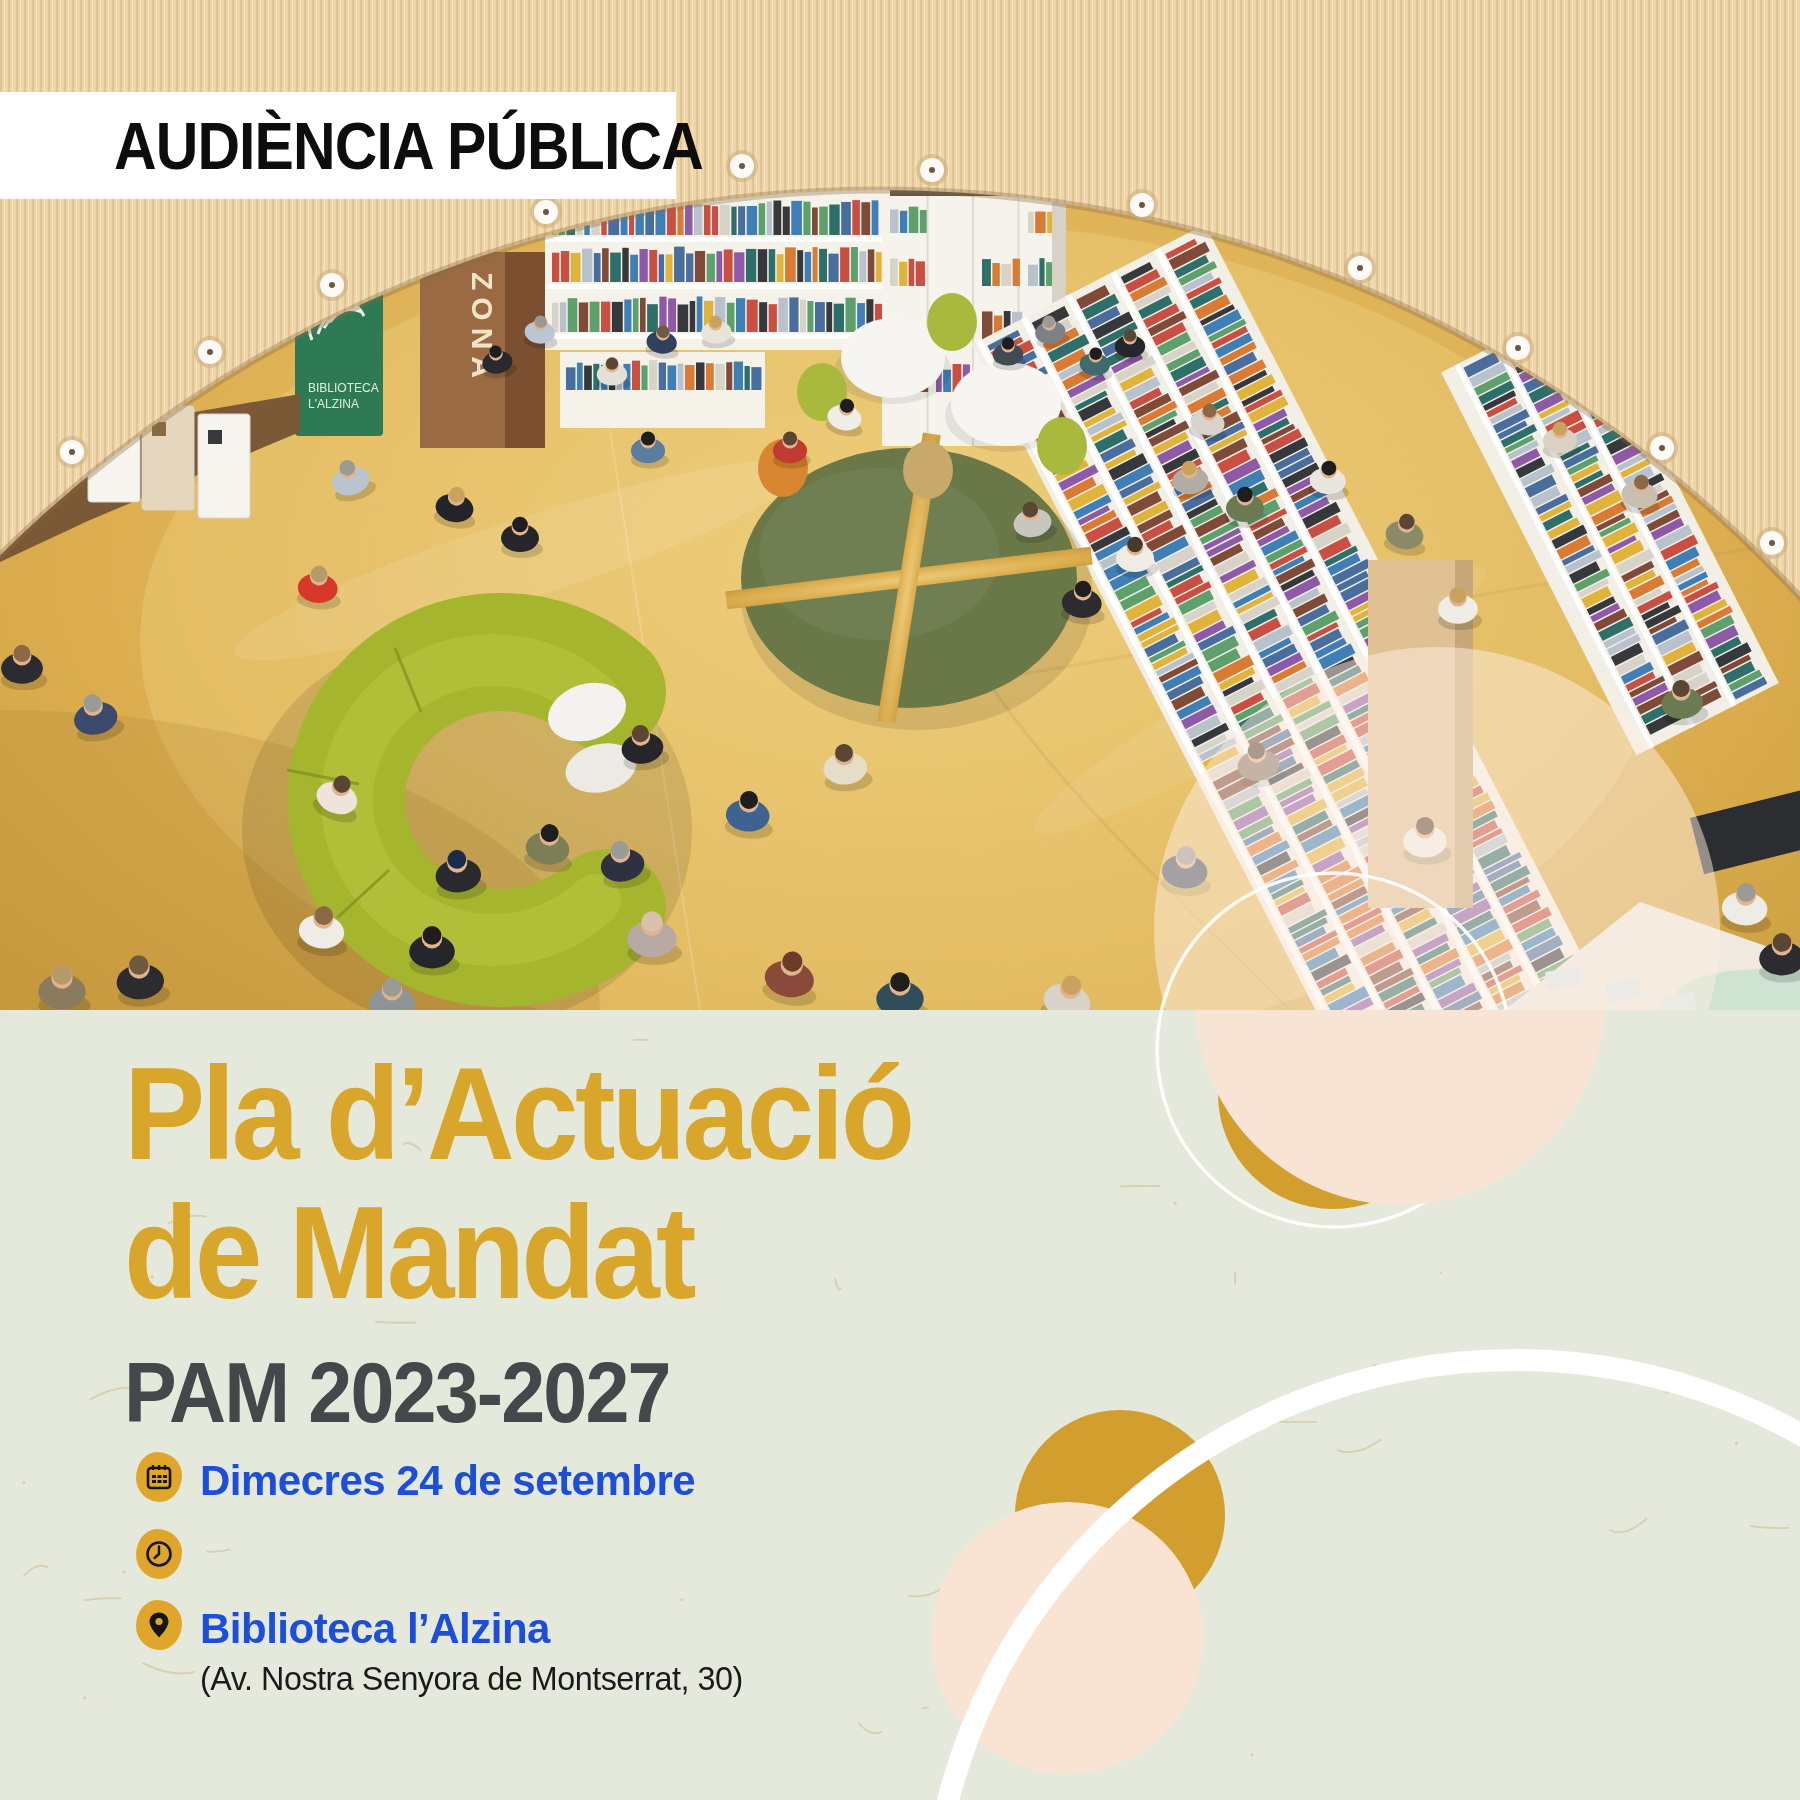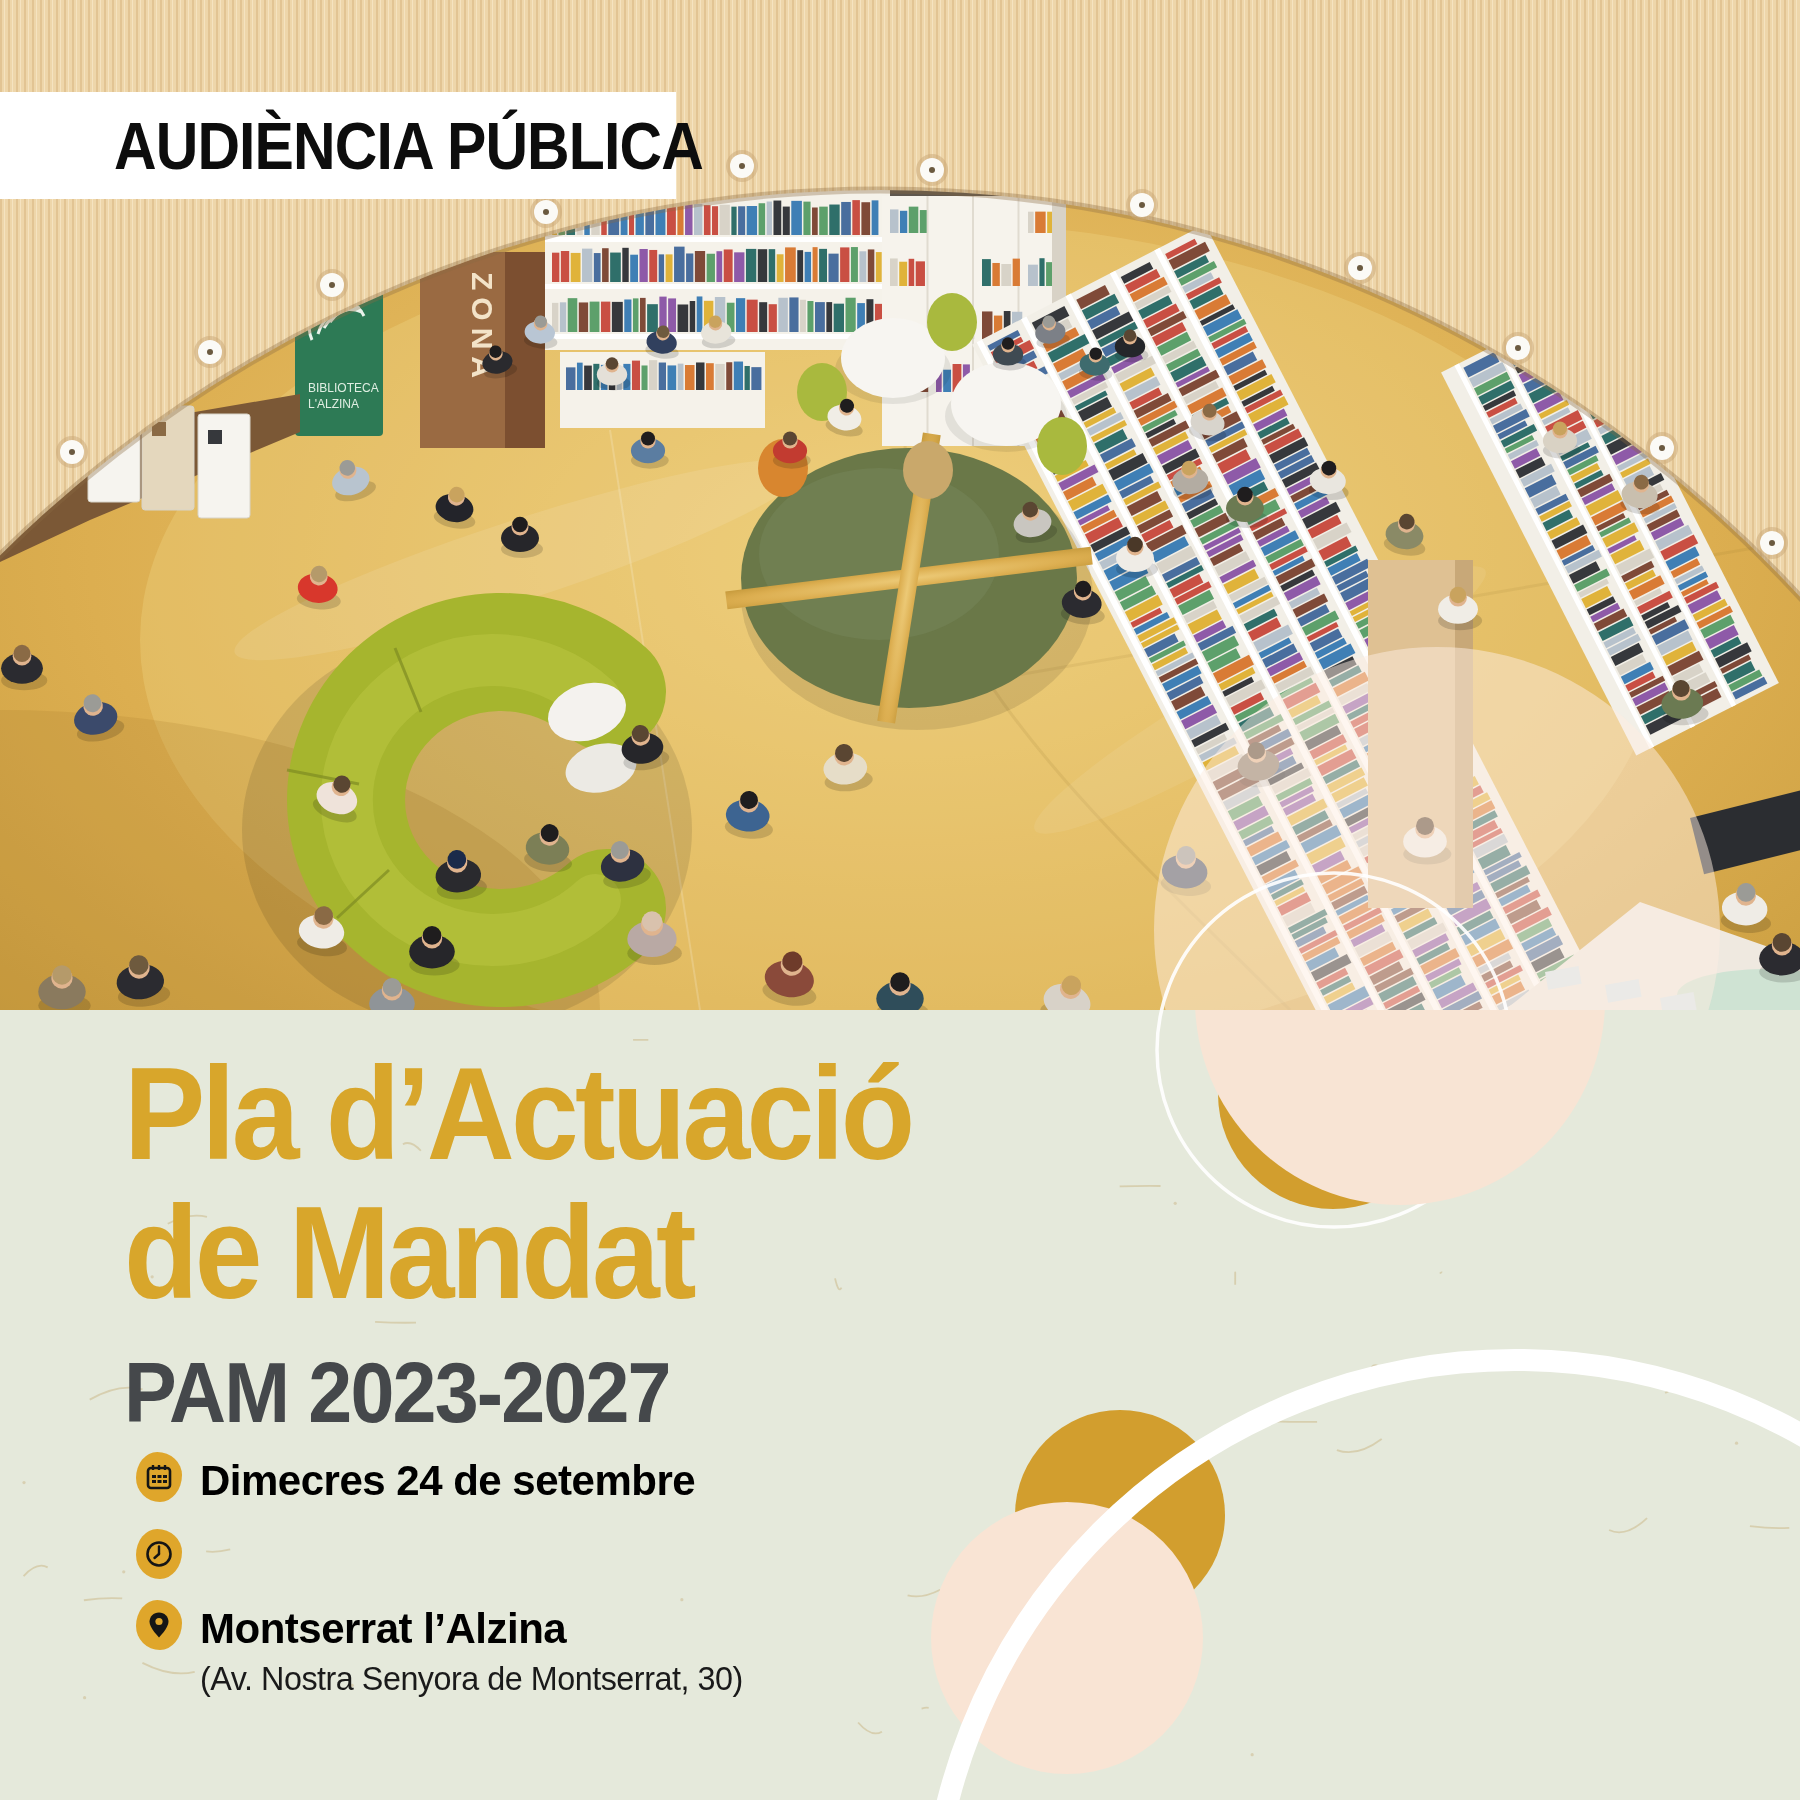--- a/index.html
+++ b/index.html
@@ -23,21 +23,21 @@
   #title-block{position:absolute;left:124px;top:34px;transform:scaleX(.93);transform-origin:left top;}
   .title-line{font-weight:bold;font-size:131px;line-height:139px;color:#d8a62b;
               letter-spacing:-4px;white-space:nowrap;}
   #subtitle{font-weight:bold;font-size:85px;color:#45484b;letter-spacing:-2px;margin-top:22px;white-space:nowrap;}
 
   #details{position:absolute;left:136px;top:444px;}
   .detail-row{display:flex;align-items:flex-start;margin-bottom:23px;}
   .icon-blob{flex:0 0 auto;width:46px;height:50px;background:#dfa62b;
              border-radius:46% 54% 48% 52% / 52% 46% 54% 48%;
              display:flex;align-items:center;justify-content:center;margin-right:18px;margin-top:-2px;}
-  .detail-text{font-weight:bold;font-size:42px;line-height:54px;color:#000000;letter-spacing:-0.5px;}
+  .detail-text{font-weight:bold;font-size:42px;line-height:54px;color:#1d4ed8;letter-spacing:-0.5px;}
   .detail-note{font-weight:normal;font-size:34px;line-height:44px;color:#1a1a1a;letter-spacing:-0.5px;
                transform:scaleX(.95);transform-origin:left top;}
 
   
   #decor{position:absolute;left:0;top:0;width:1800px;height:1800px;pointer-events:none;z-index:20;}
 </style>
 </head>
 <body>
 
 <div id="page">
@@ -1335,21 +1335,21 @@
       </div>
 
       <div class="detail-row">
         <div class="icon-blob">
           <svg width="30" height="30" viewBox="0 0 30 30">
             <path d="M15 2.5 C9.5 2.5 5.5 6.6 5.5 11.8 C5.5 18 15 27.5 15 27.5 C15 27.5 24.5 18 24.5 11.8 C24.5 6.6 20.5 2.5 15 2.5 Z" fill="#151515"></path>
             <circle cx="15" cy="11.5" r="3.6" fill="#dfa62b"></circle>
           </svg>
         </div>
         <div>
-          <div class="detail-text">Montserrat l’Alzina</div>
+          <div class="detail-text">Biblioteca l’Alzina</div>
           <div class="detail-note">(Av. Nostra Senyora de Montserrat, 30)</div>
         </div>
       </div>
 
     </div>
   </div>
 
   <svg id="decor" viewBox="0 0 1800 1800">
     <defs>
       <clipPath id="clipTop">

